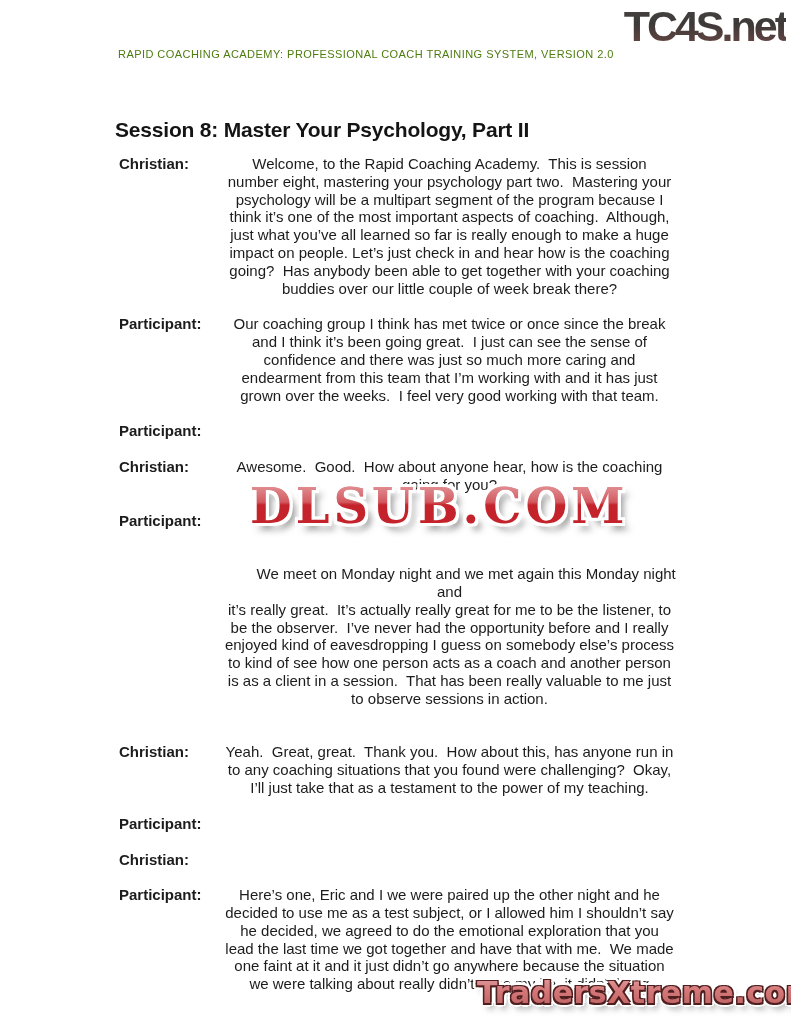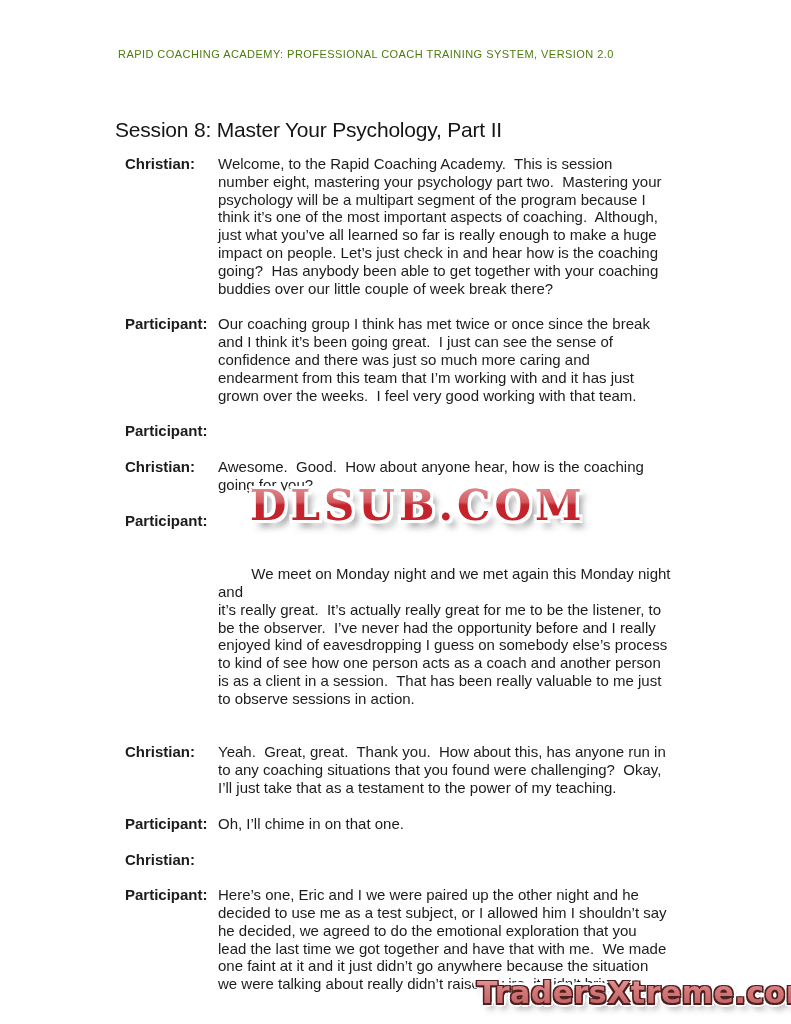--- a/index.html
+++ b/index.html
@@ -42,64 +42,65 @@
     color: transparent;
     filter: blur(0.4px);
     white-space: nowrap;
   }
 
   .page-title {
     position: absolute;
     left: 115px;
     top: 104px;
     font-size: 21px;
-    font-weight: normal;
+    font-weight: bold;
     letter-spacing: -0.2px;
     color: #141414;
     white-space: nowrap;
   }
 
   
   .transcript {
     position: absolute;
     left: 115px;
     top: 155px;
     width: 572px;
   }
   .para {
     display: grid;
     grid-template-columns: 93px 1fr;
-    margin: 0 0 18px 10px;
+    margin: 0 0 18px 4px;
     font-size: 15px;
     line-height: 17.8px;
   }
   .speaker {
     font-weight: bold;
     white-space: nowrap;
   }
   .dialogue {
     white-space: pre-wrap;
+    text-align: center;
   }
   .covered-line {
     white-space: nowrap;
   }
   .wm-gap {
     display: inline-block;
     width: 296px;
     height: 1px;
   }
 
   
   .wm-center {
     position: absolute;
     left: 250px;
     top: 482px;
     font-family: "DejaVu Serif", serif;
     font-weight: bold;
-    font-size: 42px;
+    font-size: 48px;
     letter-spacing: 4px;
     line-height: 48px;
     color: #c4232b;
     white-space: nowrap;
     text-shadow:
       -3px -3px 0 #ffffff, 3px -3px 0 #ffffff, -3px 3px 0 #ffffff, 3px 3px 0 #ffffff,
       -3px 0 0 #ffffff, 3px 0 0 #ffffff, 0 -3px 0 #ffffff, 0 3px 0 #ffffff,
       6px 7px 6px rgba(70, 70, 70, 0.5);
   }
   .wm-center::after {
@@ -146,20 +147,21 @@
     pointer-events: none;
   }
 </style>
 </head>
 <body>
 
 <div class="page">
 
   <div class="doc-header">RAPID COACHING ACADEMY: PROFESSIONAL COACH TRAINING SYSTEM, VERSION 2.0</div>
 
+  <div class="site-logo">TC4S.net</div>
 
   <h1 class="page-title">Session 8: Master Your Psychology, Part II</h1>
 
   <div class="transcript">
 
     <div class="para">
       <span class="speaker">Christian:</span>
       <span class="dialogue">Welcome, to the Rapid Coaching Academy.  This is session
 number eight, mastering your psychology part two.  Mastering your
 psychology will be a multipart segment of the program because I
@@ -205,21 +207,20 @@
 
     <div class="para">
       <span class="speaker">Christian:</span>
       <span class="dialogue">Yeah.  Great, great.  Thank you.  How about this, has anyone run in
 to any coaching situations that you found were challenging?  Okay,
 I’ll just take that as a testament to the power of my teaching.</span>
     </div>
 
     <div class="para">
       <span class="speaker">Participant:</span>
-      <span class="dialogue">Oh, I’ll chime in on that one.</span>
     </div>
 
     <div class="para">
       <span class="speaker">Christian:</span>
     </div>
 
     <div class="para">
       <span class="speaker">Participant:</span>
       <span class="dialogue">Here’s one, Eric and I we were paired up the other night and he
 decided to use me as a test subject, or I allowed him I shouldn’t say

